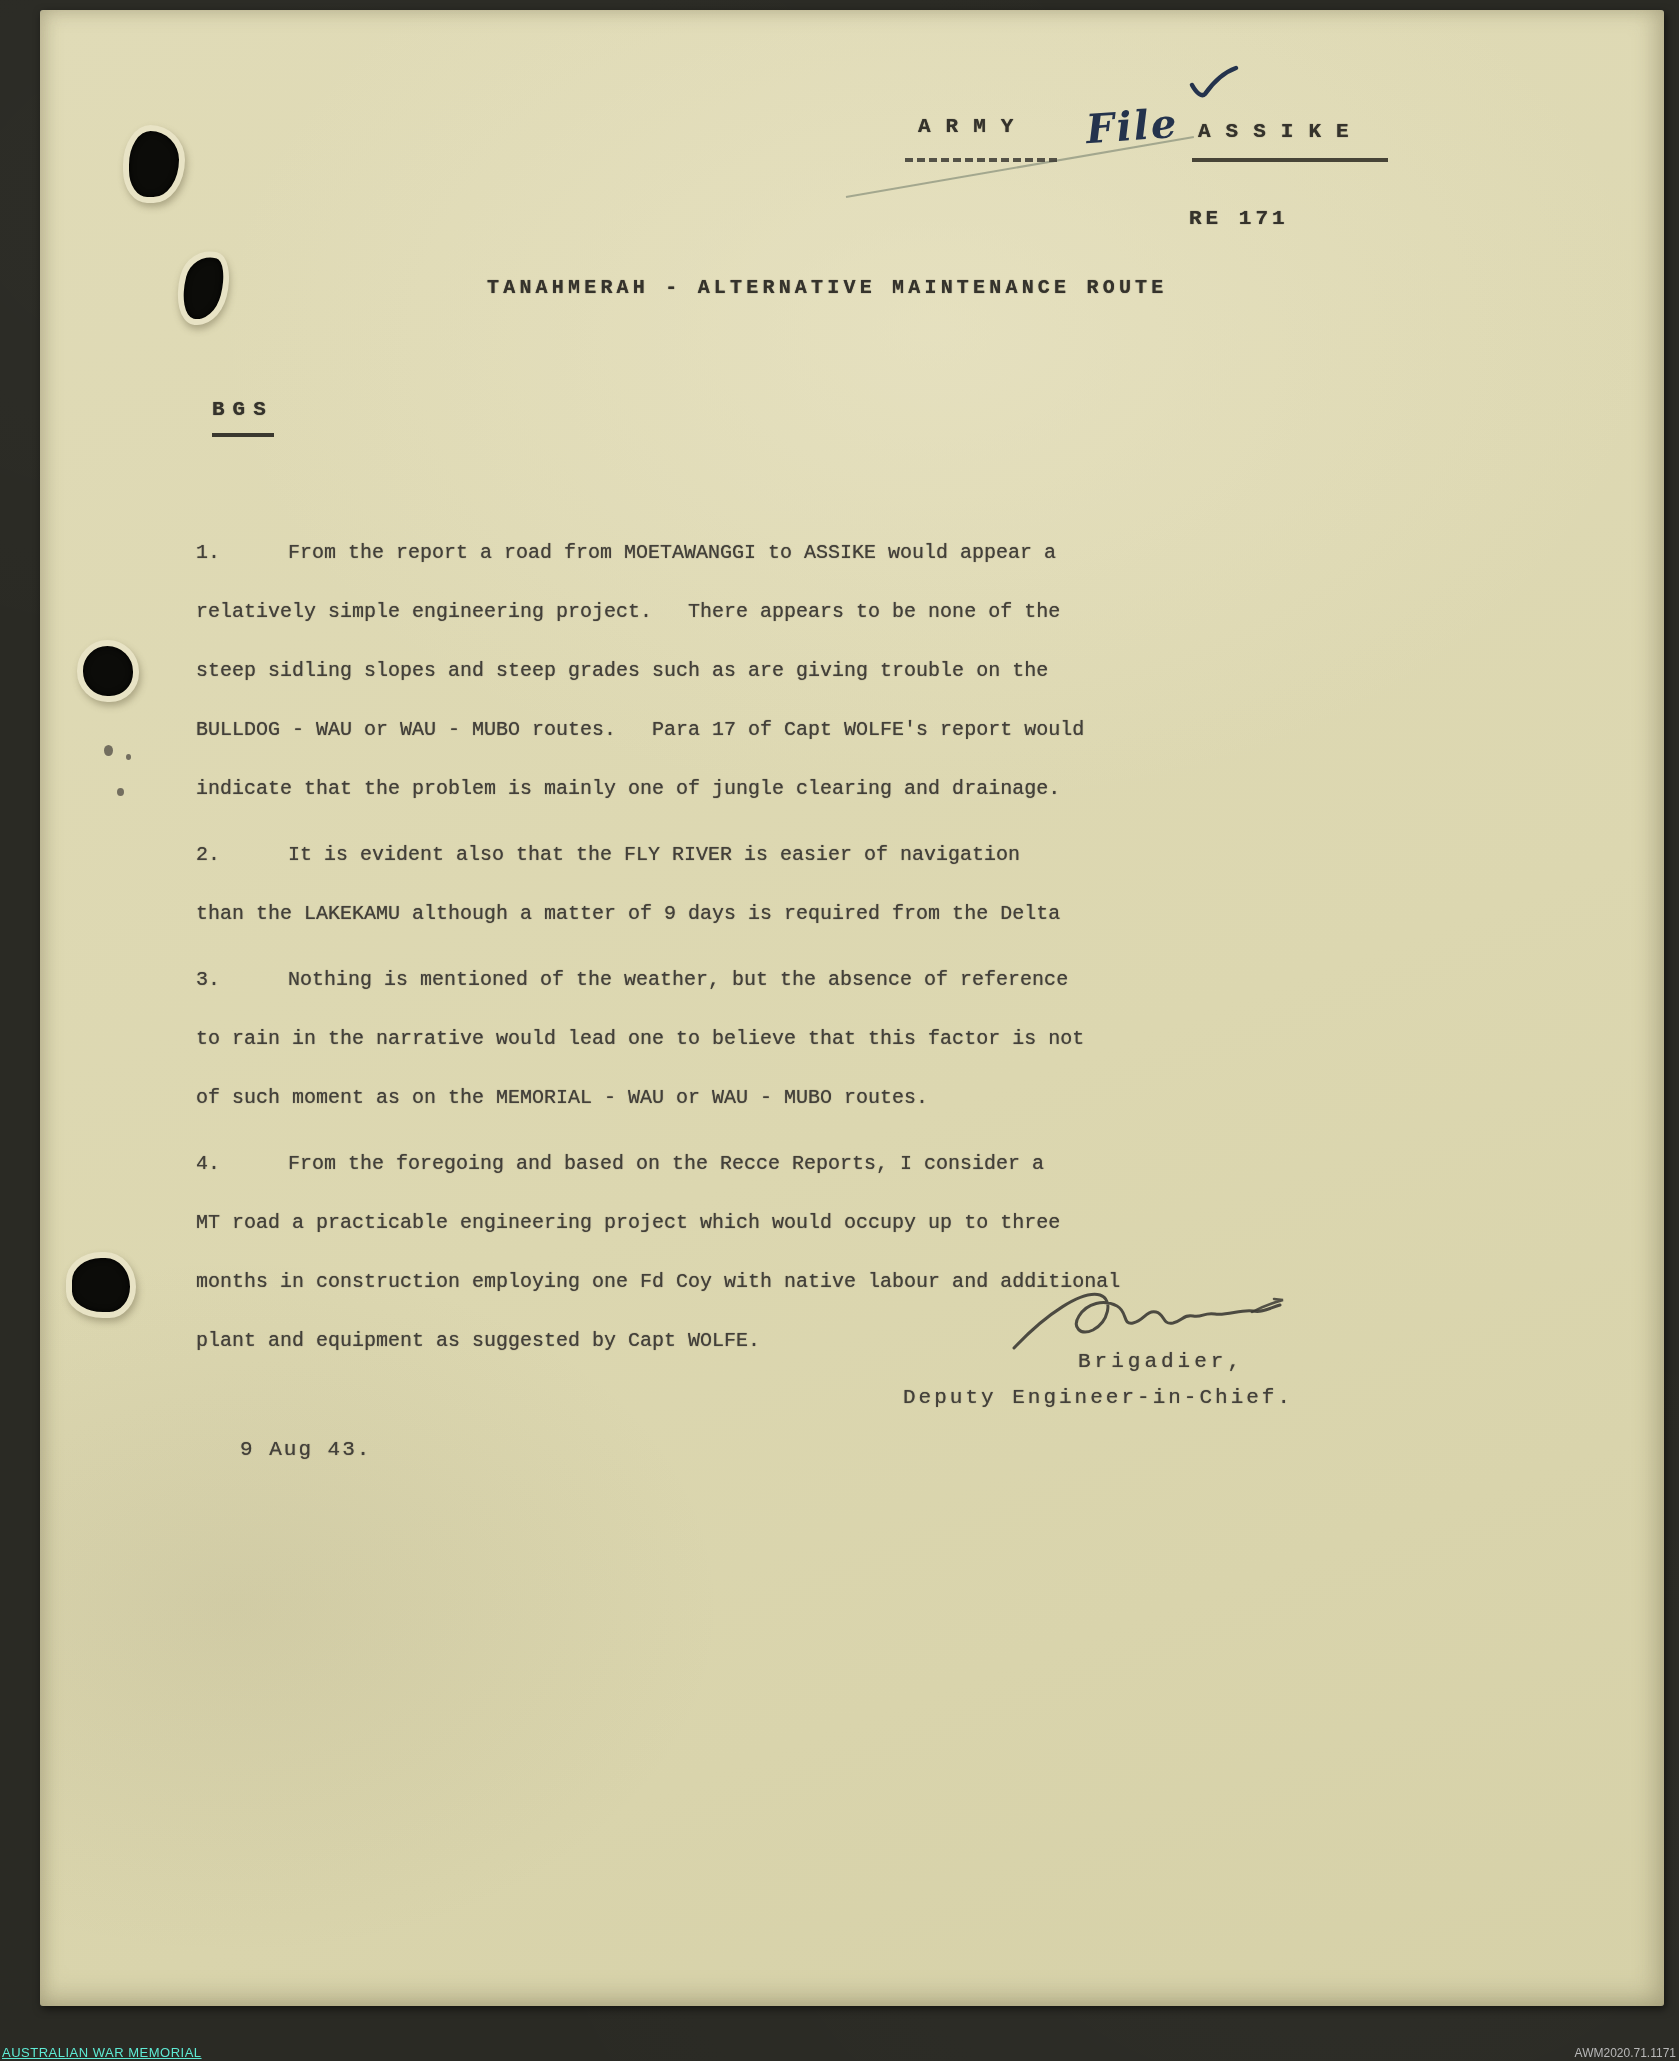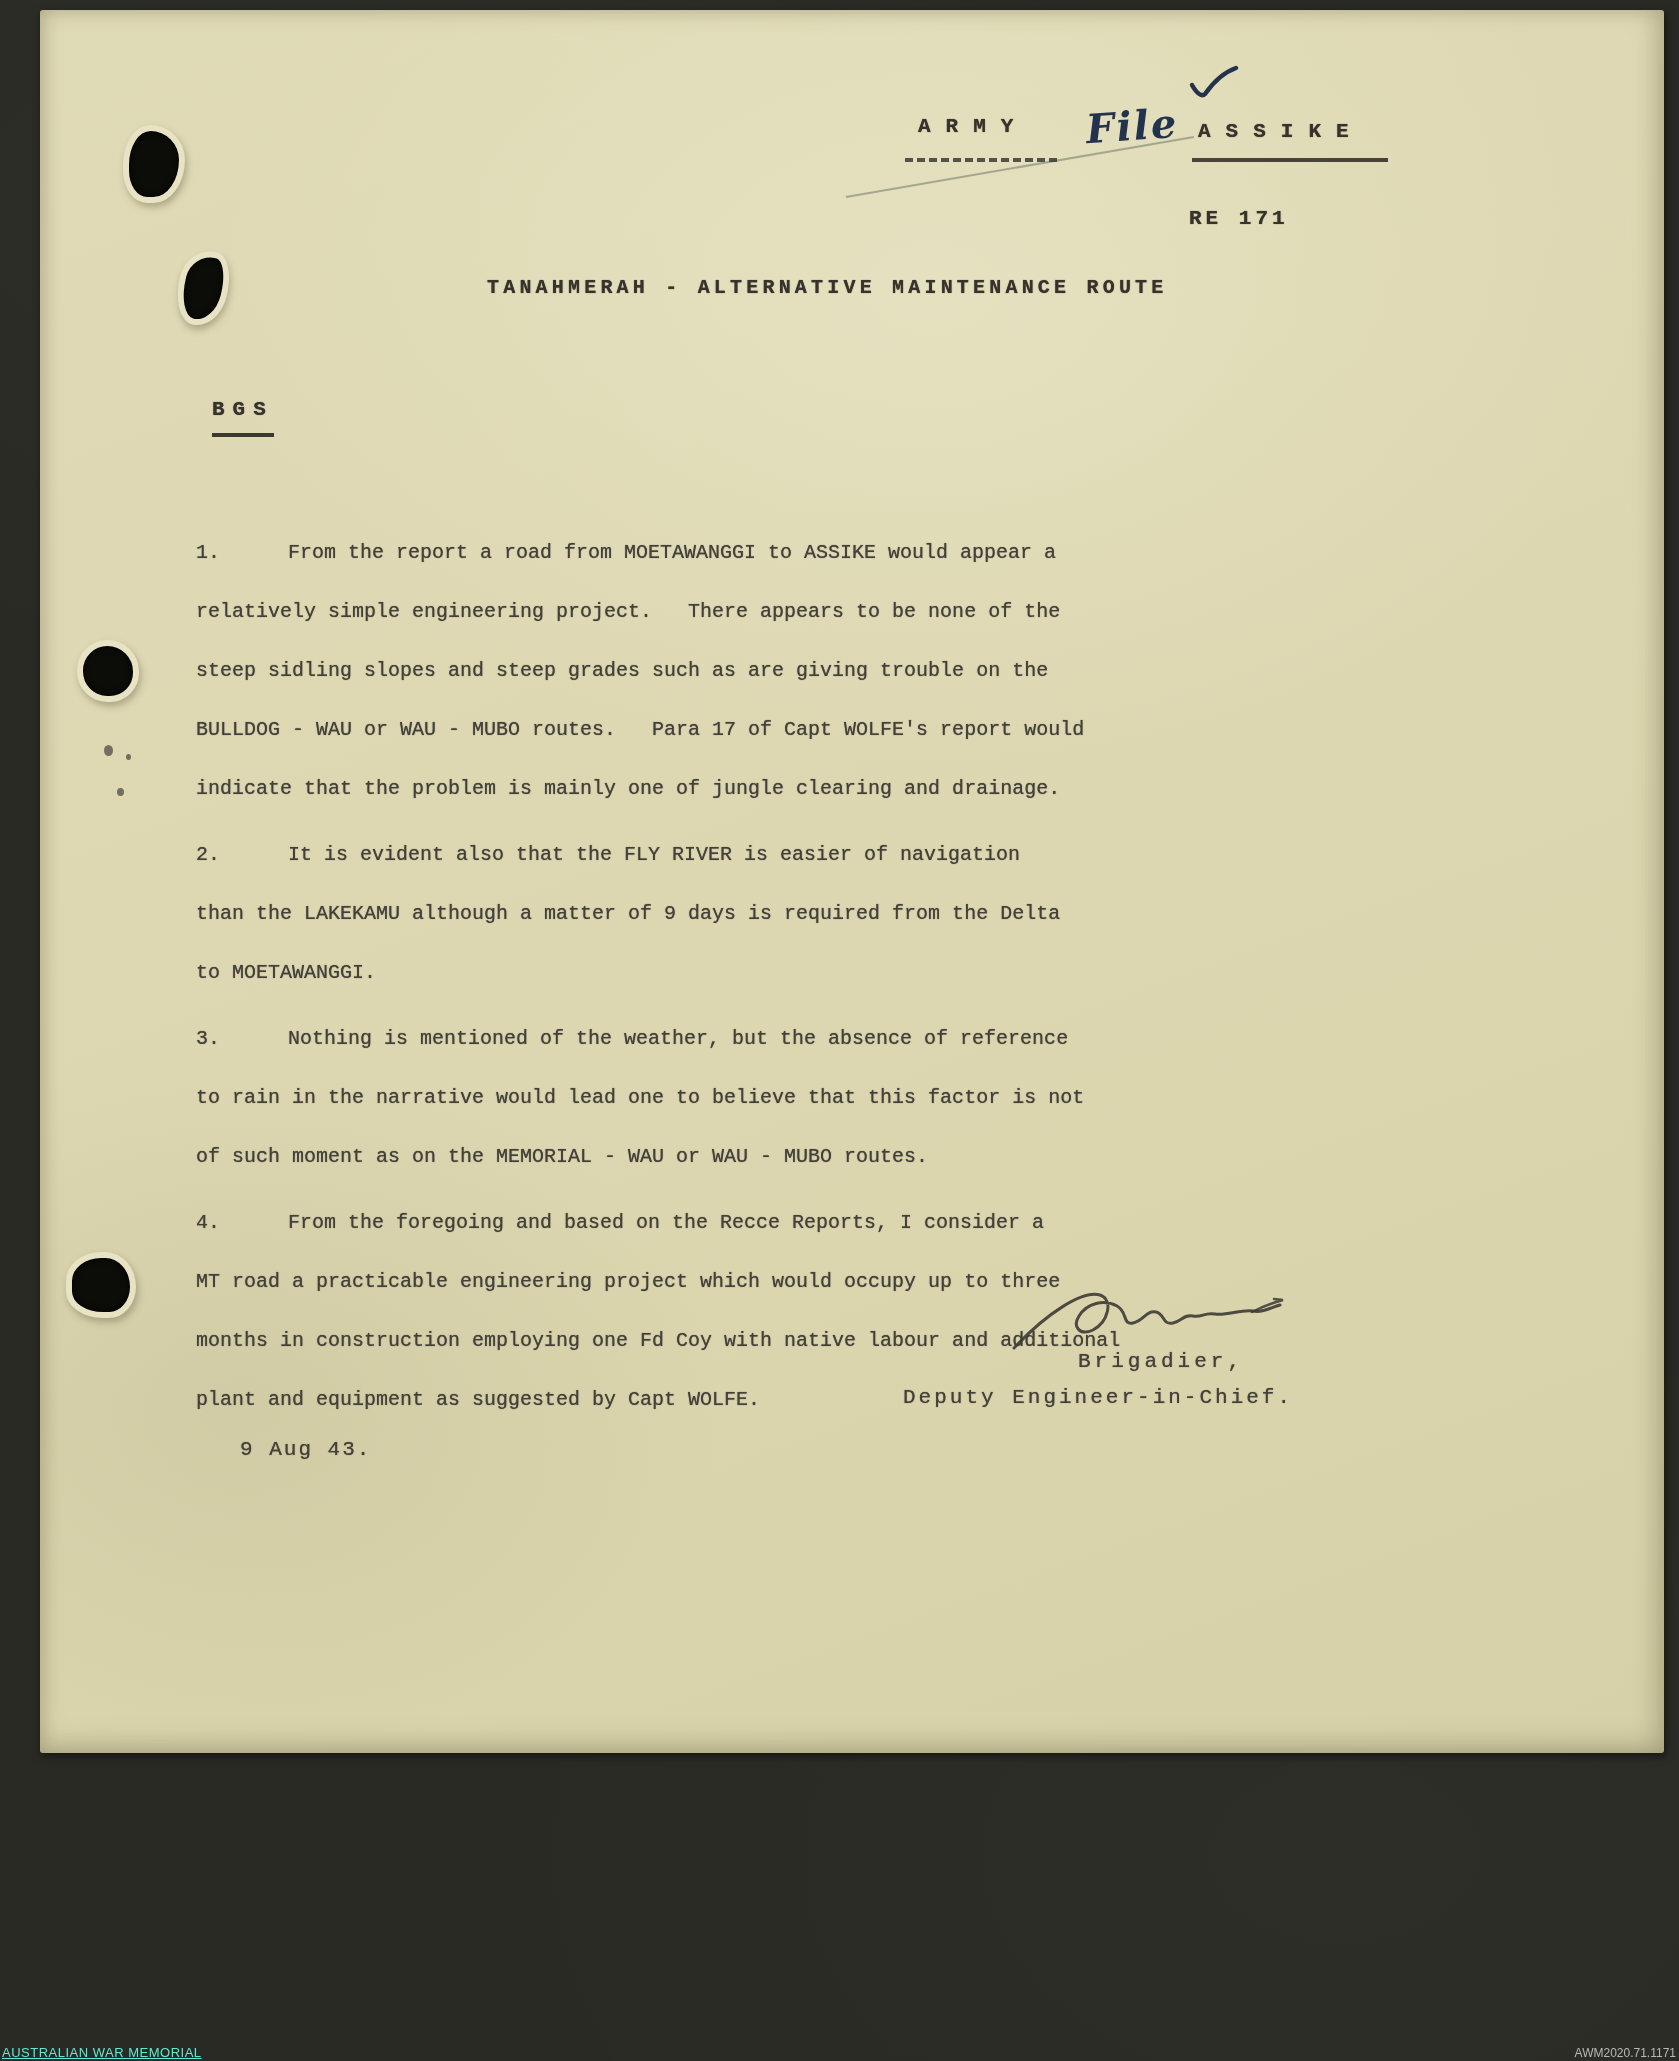--- a/index.html
+++ b/index.html
@@ -12,21 +12,21 @@
   }
   
   .bg-noise{
     position:absolute;inset:0;
     background:
       radial-gradient(900px 500px at 20% 10%, rgba(255,255,255,0.02), rgba(0,0,0,0)),
       radial-gradient(900px 600px at 80% 90%, rgba(255,255,255,0.02), rgba(0,0,0,0));
   }
   .paper{
     position:absolute;
-    left:40px;top:10px;width:1624px;height:1743px;
+    left:40px;top:10px;width:1624px;height:1996px;
     background:
       radial-gradient(1200px 800px at 55% 16%, rgba(235,230,200,0.55) 0%, rgba(235,230,200,0) 60%),
       radial-gradient(700px 500px at 12% 80%, rgba(120,112,80,0.10) 0%, rgba(120,112,80,0) 70%),
       linear-gradient(160deg,#e0dbb7 0%,#dcd7b0 55%,#d6d1a8 100%);
     box-shadow:
       inset -10px 0 22px rgba(120,112,84,0.28),
       inset 0 -12px 24px rgba(120,112,84,0.22),
       inset 6px 0 14px rgba(120,112,84,0.18),
       2px 3px 8px rgba(0,0,0,0.55);
     border-radius:3px;
@@ -97,21 +97,20 @@
       <div class="para">
         <div class="line"><span class="num">1.</span>From the report a road from MOETAWANGGI to ASSIKE would appear a</div>
         <div class="line">relatively simple engineering project.   There appears to be none of the</div>
         <div class="line">steep sidling slopes and steep grades such as are giving trouble on the</div>
         <div class="line">BULLDOG - WAU or WAU - MUBO routes.   Para 17 of Capt WOLFE's report would</div>
         <div class="line">indicate that the problem is mainly one of jungle clearing and drainage.</div>
       </div>
       <div class="para">
         <div class="line"><span class="num">2.</span>It is evident also that the FLY RIVER is easier of navigation</div>
         <div class="line">than the LAKEKAMU although a matter of 9 days is required from the Delta</div>
-        <div class="line">to MOETAWANGGI.</div>
       </div>
       <div class="para">
         <div class="line"><span class="num">3.</span>Nothing is mentioned of the weather, but the absence of reference</div>
         <div class="line">to rain in the narrative would lead one to believe that this factor is not</div>
         <div class="line">of such moment as on the MEMORIAL - WAU or WAU - MUBO routes.</div>
       </div>
       <div class="para">
         <div class="line"><span class="num">4.</span>From the foregoing and based on the Recce Reports, I consider a</div>
         <div class="line">MT road a practicable engineering project which would occupy up to three</div>
         <div class="line">months in construction employing one Fd Coy with native labour and additional</div>

